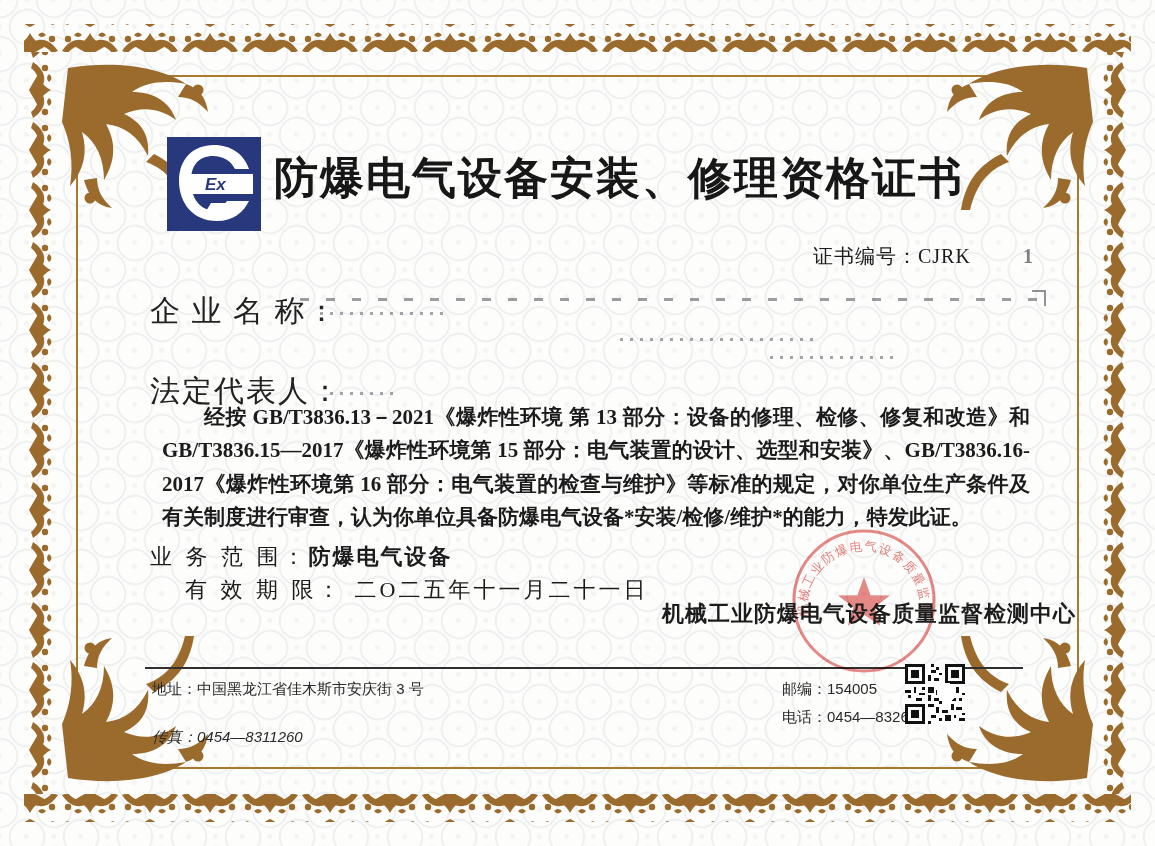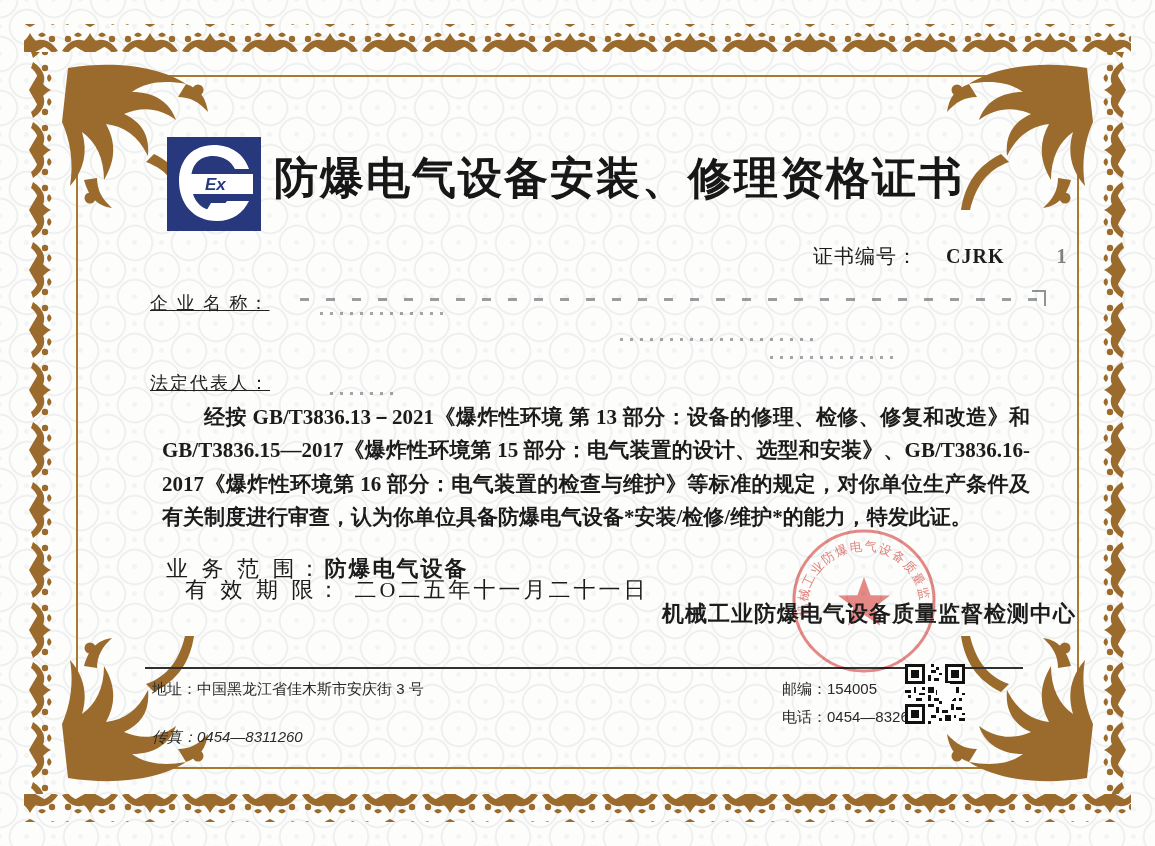--- a/index.html
+++ b/index.html
@@ -25,45 +25,45 @@
   .logo-box { left:167px; top:137px; width:94px; height:114px; }
 
   .title {
     left:274px; top:149px; width:745px;
     font-size:44px; font-weight:bold; letter-spacing:2px;
     color:#171717; white-space:nowrap;
   }
 
   .cert-no { left:813px; top:243px; font-size:20px; white-space:nowrap; }
   .cert-no .lbl { letter-spacing:1px; }
-  .cert-no .val { font-weight:bold; letter-spacing:1px;margin-left:28px; }
+  .cert-no .val { font-weight:normal; letter-spacing:1px; }
   .cert-no .faint { opacity:.55; margin-left:52px; font-weight:bold; }
 
-  .field-row { white-space:nowrap; font-size:18px; color:#222;text-decoration:underline; }
+  .field-row { white-space:nowrap; font-size:30px; color:#222; }
   .company-row { left:150px; top:291px; letter-spacing:2px; }
   .legal-row   { left:150px; top:371px; letter-spacing:2px; }
 
   .redact { position:absolute; opacity:.55; }
   .redact-dashes {
     height:3px;
     background-image: repeating-linear-gradient(90deg, #4a4f55 0 9px, transparent 9px 26px);
   }
   .redact-corner { width:14px; height:16px; border-top:2px solid #3a3f45; border-right:2px solid #3a3f45; }
   .redact-dots {
     height:3px;
     background-image: repeating-linear-gradient(90deg, #5a5f65 0 3px, transparent 3px 10px);
   }
 
   .body-par {
     left:162px; top:401px; width:868px;
     font-size:21px; line-height:33.4px; font-weight:600;
     text-align:justify; text-indent:2em; color:#1b1b1b;font-family:Liberation Serif, serif;
   }
 
-  .scope-row { left:166px; top:542px; font-size:22px; white-space:nowrap;margin-top:12px; }
+  .scope-row { left:150px; top:542px; font-size:22px; white-space:nowrap; }
   .scope-row .lbl { letter-spacing:4px; }
   .scope-row .val { font-weight:bold; font-family:"Liberation Sans", sans-serif; letter-spacing:2px; font-size:22px; }
 
   .validity-row { left:150px; top:575px; font-size:22px; white-space:nowrap; }
   .validity-row .lbl { letter-spacing:4px;margin-left:35px; }
   .validity-row .val { letter-spacing:3px;margin-left:11px; }
 
   .issuer { left:662px; top:599px; font-size:22px; font-weight:600; letter-spacing:1px; white-space:nowrap; z-index:3; }
   .issue-date { left:700px; top:636px; font-size:22px; letter-spacing:6px; white-space:nowrap; z-index:3; }
 

